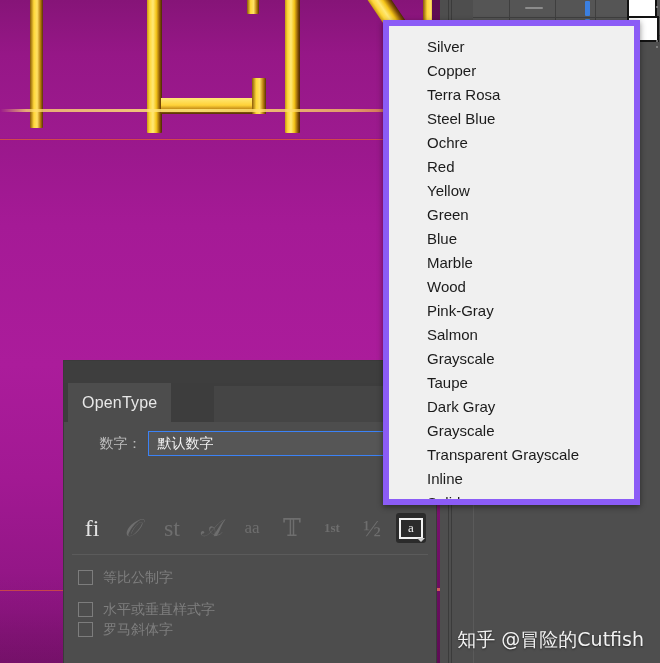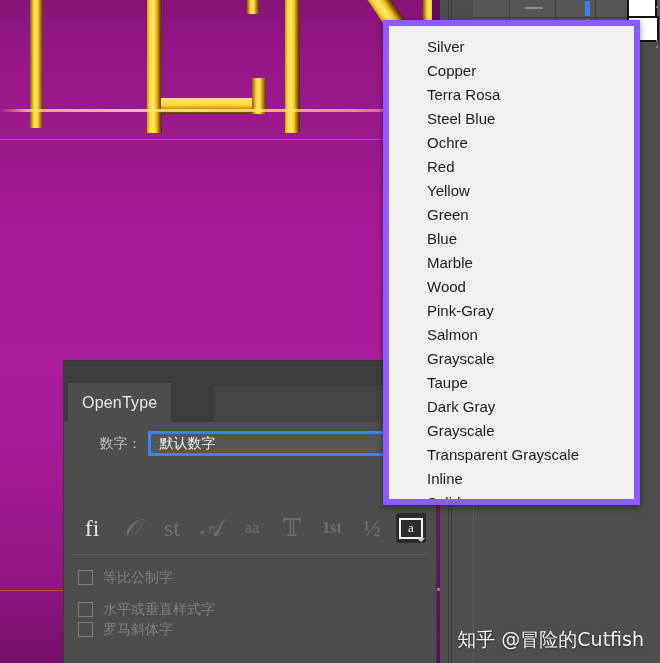--- a/index.html
+++ b/index.html
@@ -130,21 +130,21 @@
 
   .ot-row{position:absolute;left:0;width:372px;height:31px;display:flex;align-items:center;justify-content:space-between;}
   .ot-label{
     width:78px;text-align:right;padding-right:6px;
     color:#bdbdbd;font-size:14px;
     font-family:"DejaVu Sans","Liberation Sans",sans-serif;
   }
   .ot-field{
     height:25px;width:290px;
     background:#565656;
-    border:3px solid #3b82f6;
+    border:1px solid #3b82f6;
     box-sizing:border-box;
     display:flex;align-items:center;
     padding-left:9px;
     color:#f0f0f0;font-size:14px;
     font-family:"DejaVu Sans","Liberation Sans",sans-serif;
   }
 
   .ot-icons{
     position:absolute;left:8px;top:82px;width:448px;height:48px;
     display:flex;align-items:center;
@@ -285,21 +285,21 @@
       </div>
 
 
       <div class="ot-icons">
         <div class="ot-icon on">fi</div>
         <div class="ot-icon" style="font-style:italic;">𝒪</div>
         <div class="ot-icon">st</div>
         <div class="ot-icon">𝒜</div>
         <div class="ot-icon" style="font-size:17px;">aa</div>
         <div class="ot-icon">𝕋</div>
-        <div class="ot-icon" style="font-size:16px;font-weight:bold;">1st</div>
+        <div class="ot-icon" style="font-size:13px;font-weight:bold;">1st</div>
         <div class="ot-icon">½</div>
         <div class="ot-icon boxed">
           <span class="inner">a</span>
           <span class="caret"></span>
         </div>
       </div>
 
       <div class="ot-divider"></div>
 
       <div class="ot-check" style="top:172px;">

